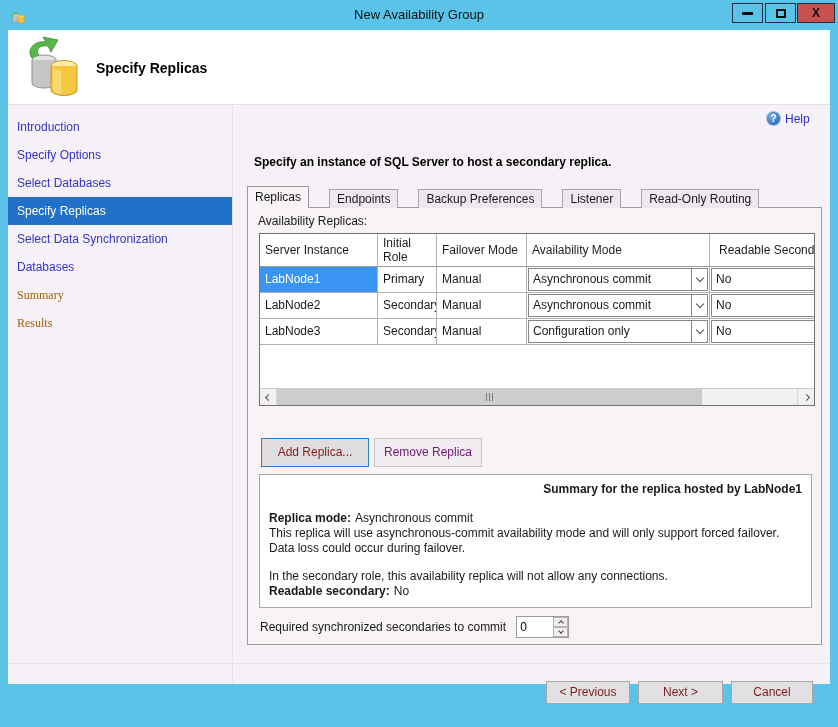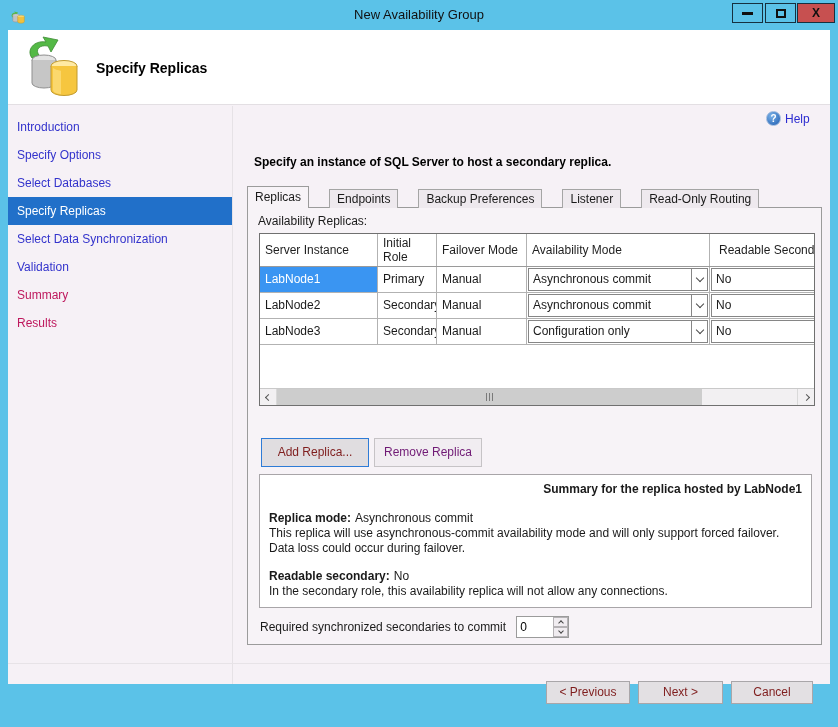--- a/index.html
+++ b/index.html
@@ -25,21 +25,21 @@
 
   
   .hdr { position:absolute; left:0; top:0; width:822px; height:75px; background:#ffffff; border-bottom:1px solid #e3dfe3; }
   .hdr-icon { position:absolute; left:16px; top:6px; width:62px; height:64px; }
   .hdr-title { position:absolute; left:88px; top:30px; font-size:14px; font-weight:bold; color:#000; }
 
   
   .sidebar { position:absolute; left:0; top:76px; width:225px; bottom:0; border-right:1px solid #e6e2e6; }
   .side-item { position:relative; height:28px; line-height:28px; padding-left:9px; color:#3333cc; cursor:pointer; white-space:nowrap; }
   .side-item.selected { background:#2170c9; color:#ffffff; }
-  .side-item.disabled { color:#be185d; cursor:default; }
+  .side-item.disabled { color:#a16207; cursor:default;font-family:Liberation Serif, serif; }
   .sidebar-pad { height:7px; }
 
   
   .help { position:absolute; left:758px; top:81px; display:flex; align-items:center; gap:4px; cursor:pointer; }
   .help-icon { width:15px; height:15px; border-radius:50%; background:radial-gradient(circle at 35% 30%, #7ab2e8, #1d5bb0); color:#fff;
     font-size:10px; font-weight:bold; display:flex; align-items:center; justify-content:center; border:1px solid #9db9dd; }
   .help-label { color:#2b2bd0; font-size:12px; }
 
   .instruction { position:absolute; left:246px; top:125px; font-weight:bold; font-size:12px; color:#000; }
 
@@ -149,21 +149,21 @@
       <div class="hdr-title">Specify Replicas</div>
     </div>
 
     <div class="sidebar">
       <div class="sidebar-pad"></div>
       <div class="side-item">Introduction</div>
       <div class="side-item">Specify Options</div>
       <div class="side-item">Select Databases</div>
       <div class="side-item selected">Specify Replicas</div>
       <div class="side-item">Select Data Synchronization</div>
-      <div class="side-item">Validation</div>
+      <div class="side-item">Databases</div>
       <div class="side-item disabled">Summary</div>
       <div class="side-item disabled">Results</div>
     </div>
 
     <div class="help">
       <div class="help-icon">?</div>
       <span class="help-label">Help</span>
     </div>
 
     <div class="instruction">Specify an instance of SQL Server to host a secondary replica.</div>
@@ -256,24 +256,24 @@
 
       <div class="btn btn-add">Add Replica...</div>
       <div class="btn btn-remove">Remove Replica</div>
 
       <div class="summary">
         <div class="sum-title">Summary for the replica hosted by LabNode1</div>
         <div>
           <span class="sum-lbl">Replica mode:</span><span class="sum-val">Asynchronous commit</span>
         </div>
         <div class="sum-desc">This replica will use asynchronous-commit availability mode and will only support forced failover. Data loss could occur during failover.</div>
+        <div>In the secondary role, this availability replica will not allow any connections.</div>
         <div>
           <span class="sum-lbl">Readable secondary:</span><span class="sum-val">No</span>
         </div>
-        <div>In the secondary role, this availability replica will not allow any connections.</div>
       </div>
 
       <div class="required-row">
         <span class="req-label">Required synchronized secondaries to commit</span>
         <div class="spinner">
           <input class="spin-val" value="0" style="">
           <div class="spin-btns">
             <div class="spin-btn">
                 <div class="chev-up-s"></div>
               </div>

